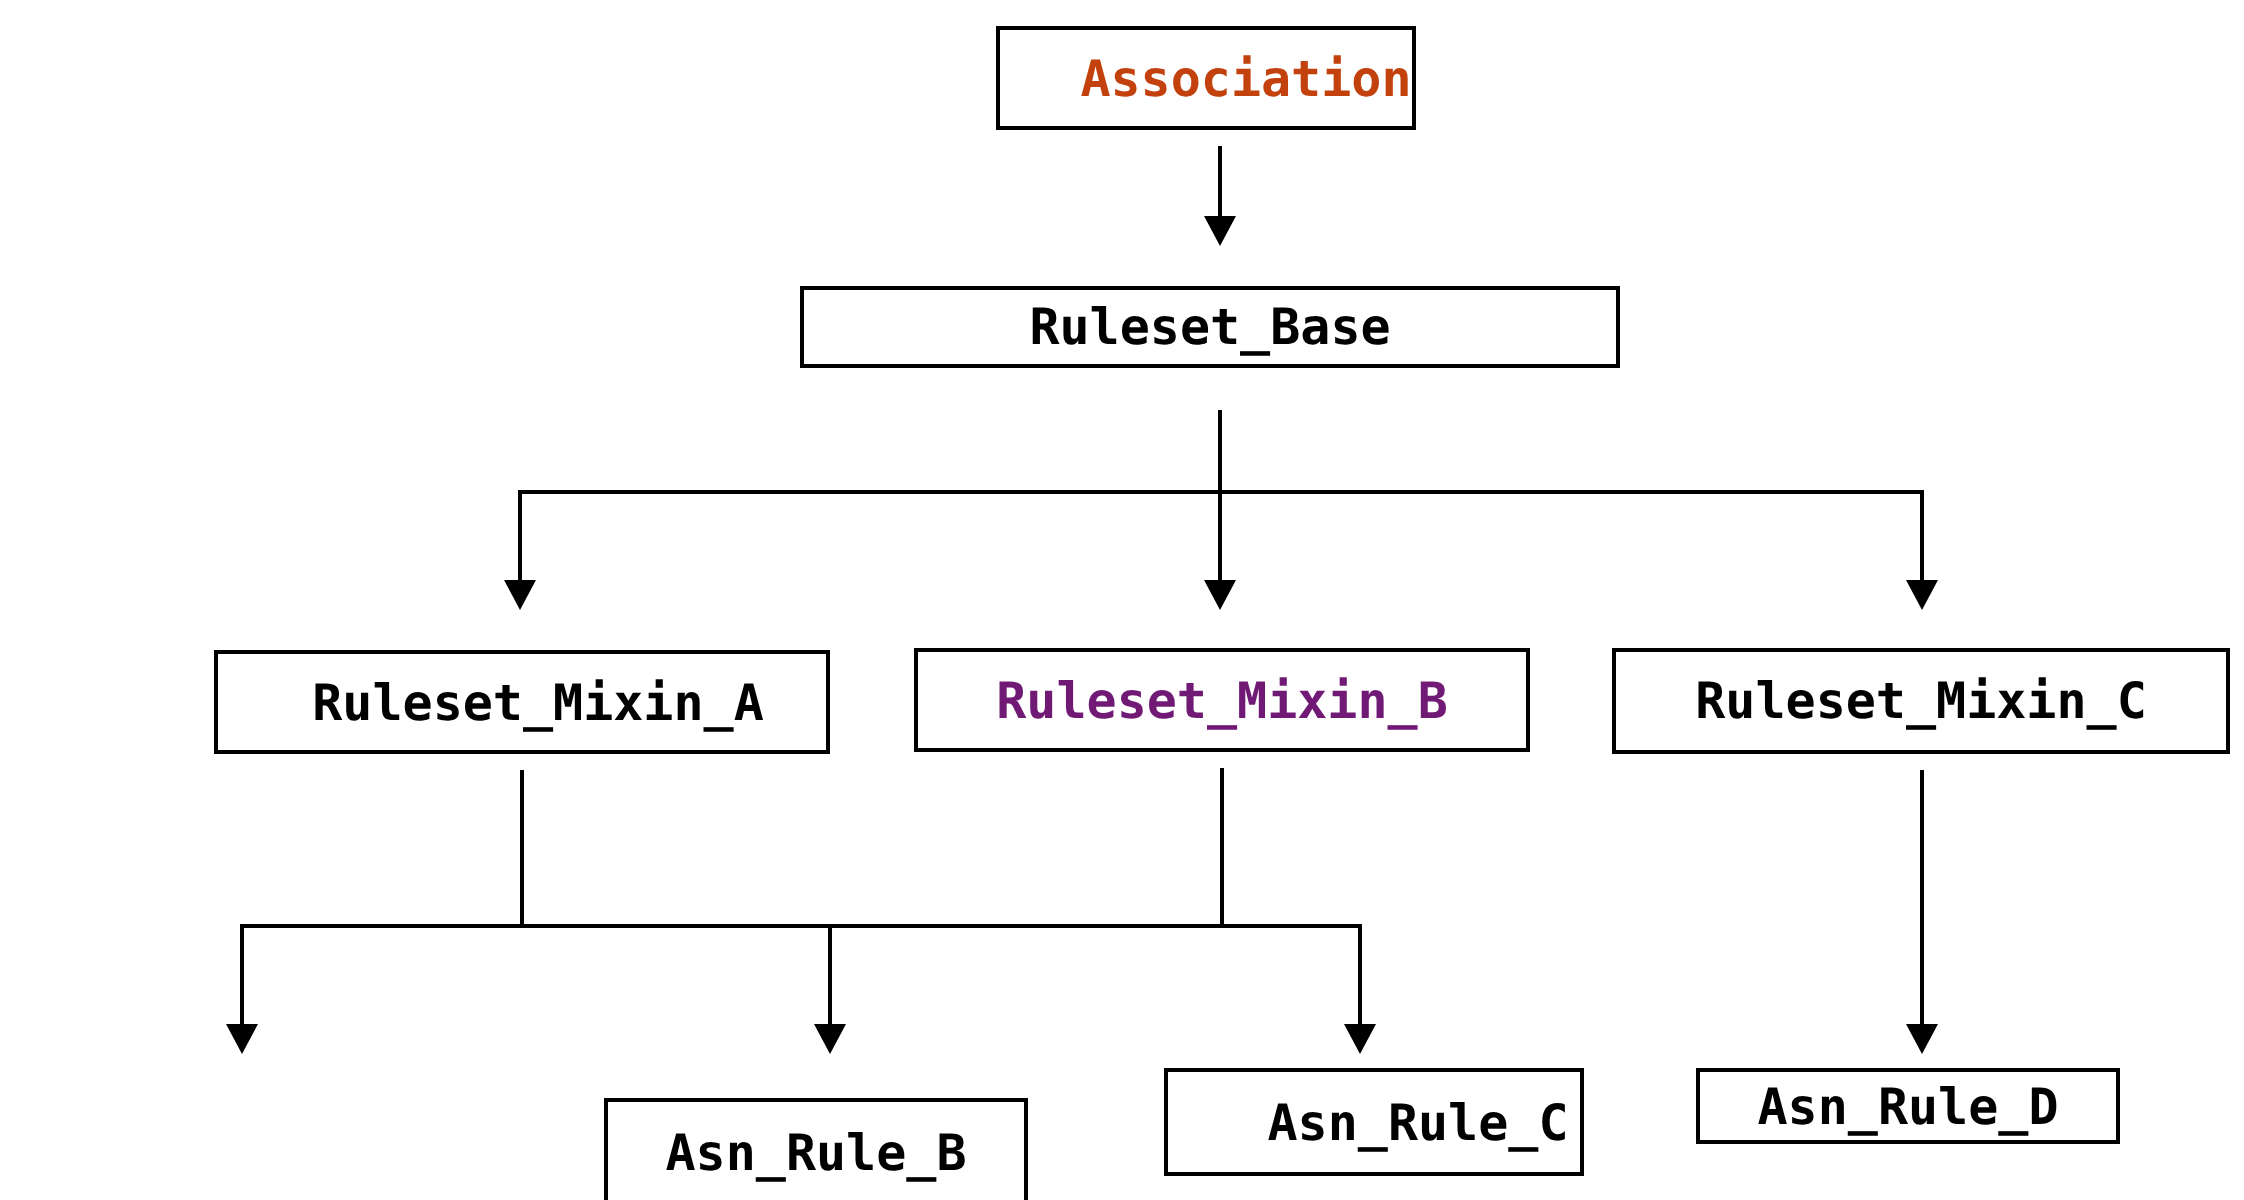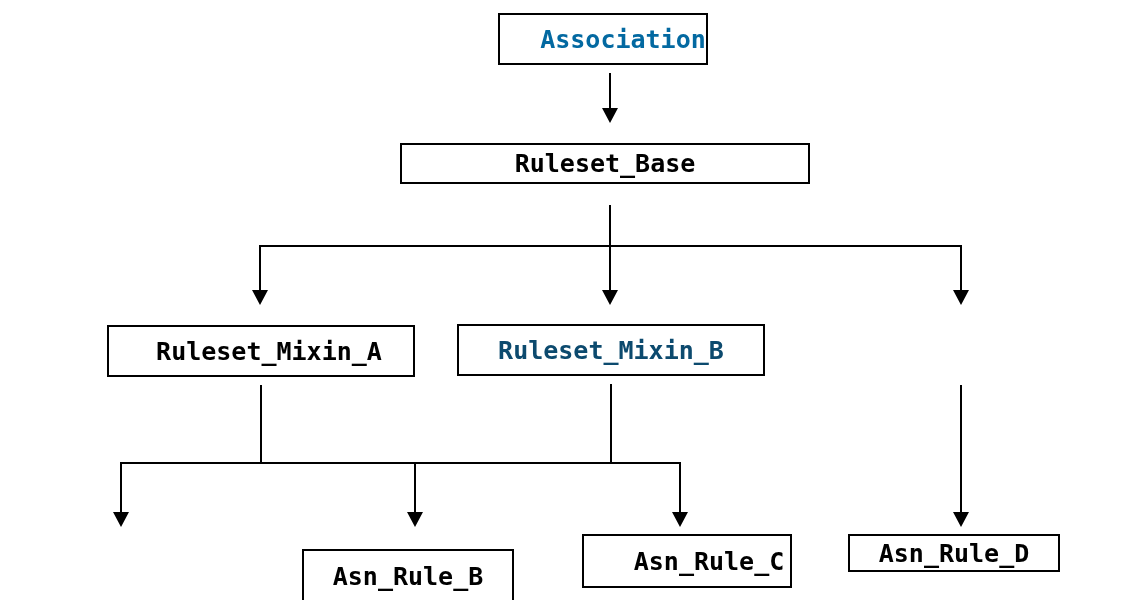--- a/index.html
+++ b/index.html
@@ -58,30 +58,33 @@
     <div class="seg" style="left: 960px; top: 385px; width: 2px; height: 127px;"></div>
     <div class="arrowhead" style="border-left-width: 8px; border-right-width: 8px; border-top-width: 15px; border-top-color: rgb(0, 0, 0); left: 602px; top: 108px;"></div>
     <div class="arrowhead" style="border-left-width: 8px; border-right-width: 8px; border-top-width: 15px; border-top-color: rgb(0, 0, 0); left: 252px; top: 290px;"></div>
     <div class="arrowhead" style="border-left-width: 8px; border-right-width: 8px; border-top-width: 15px; border-top-color: rgb(0, 0, 0); left: 602px; top: 290px;"></div>
     <div class="arrowhead" style="border-left-width: 8px; border-right-width: 8px; border-top-width: 15px; border-top-color: rgb(0, 0, 0); left: 953px; top: 290px;"></div>
     <div class="arrowhead" style="border-left-width: 8px; border-right-width: 8px; border-top-width: 15px; border-top-color: rgb(0, 0, 0); left: 113px; top: 512px;"></div>
     <div class="arrowhead" style="border-left-width: 8px; border-right-width: 8px; border-top-width: 15px; border-top-color: rgb(0, 0, 0); left: 407px; top: 512px;"></div>
     <div class="arrowhead" style="border-left-width: 8px; border-right-width: 8px; border-top-width: 15px; border-top-color: rgb(0, 0, 0); left: 672px; top: 512px;"></div>
     <div class="arrowhead" style="border-left-width: 8px; border-right-width: 8px; border-top-width: 15px; border-top-color: rgb(0, 0, 0); left: 953px; top: 512px;"></div>
     <div class="node" style="left: 498px; top: 13px; width: 210px; height: 52px; border-color: rgb(0, 0, 0);">
-      <span class="node-label" style="color: #0369a1; margin-left: 40px;">Association</span>
+      <span class="node-label" style="color: #c2410c; margin-left: 40px;">Association</span>
     </div>
     <div class="node" style="left: 400px; top: 143px; width: 410px; height: 41px; border-color: rgb(0, 0, 0);">
       <span class="node-label" style="color: rgb(0, 0, 0);">Ruleset_Base</span>
     </div>
     <div class="node" style="left: 107px; top: 325px; width: 308px; height: 52px; border-color: rgb(0, 0, 0); padding-left: 16px;">
       <span class="node-label" style="color: rgb(0, 0, 0);">Ruleset_Mixin_A</span>
     </div>
     <div class="node" style="left: 457px; top: 324px; width: 308px; height: 52px; border-color: rgb(0, 0, 0);">
-      <span class="node-label" style="color: #0c4a6e;">Ruleset_Mixin_B</span>
+      <span class="node-label" style="color: #701a75;">Ruleset_Mixin_B</span>
+    </div>
+    <div class="node" style="left: 806px; top: 324px; width: 309px; height: 53px; border-color: rgb(0, 0, 0);">
+      <span class="node-label" style="color: rgb(0, 0, 0);">Ruleset_Mixin_C</span>
     </div>
     <div class="node" style="left: 302px; top: 534px; width: 212px; height: 54px; border-color: rgb(0, 0, 0); margin-top: 15px;">
       <span class="node-label" style="color: rgb(0, 0, 0);">Asn_Rule_B</span>
     </div>
     <div class="node" style="left: 582px; top: 534px; width: 210px; height: 54px; border-color: rgb(0, 0, 0); padding-left: 44px;">
       <span class="node-label" style="color: rgb(0, 0, 0);">Asn_Rule_C</span>
     </div>
     <div class="node" style="left: 848px; top: 534px; width: 212px; height: 38px; border-color: rgb(0, 0, 0);">
       <span class="node-label" style="color: rgb(0, 0, 0);">Asn_Rule_D</span>
     </div>

